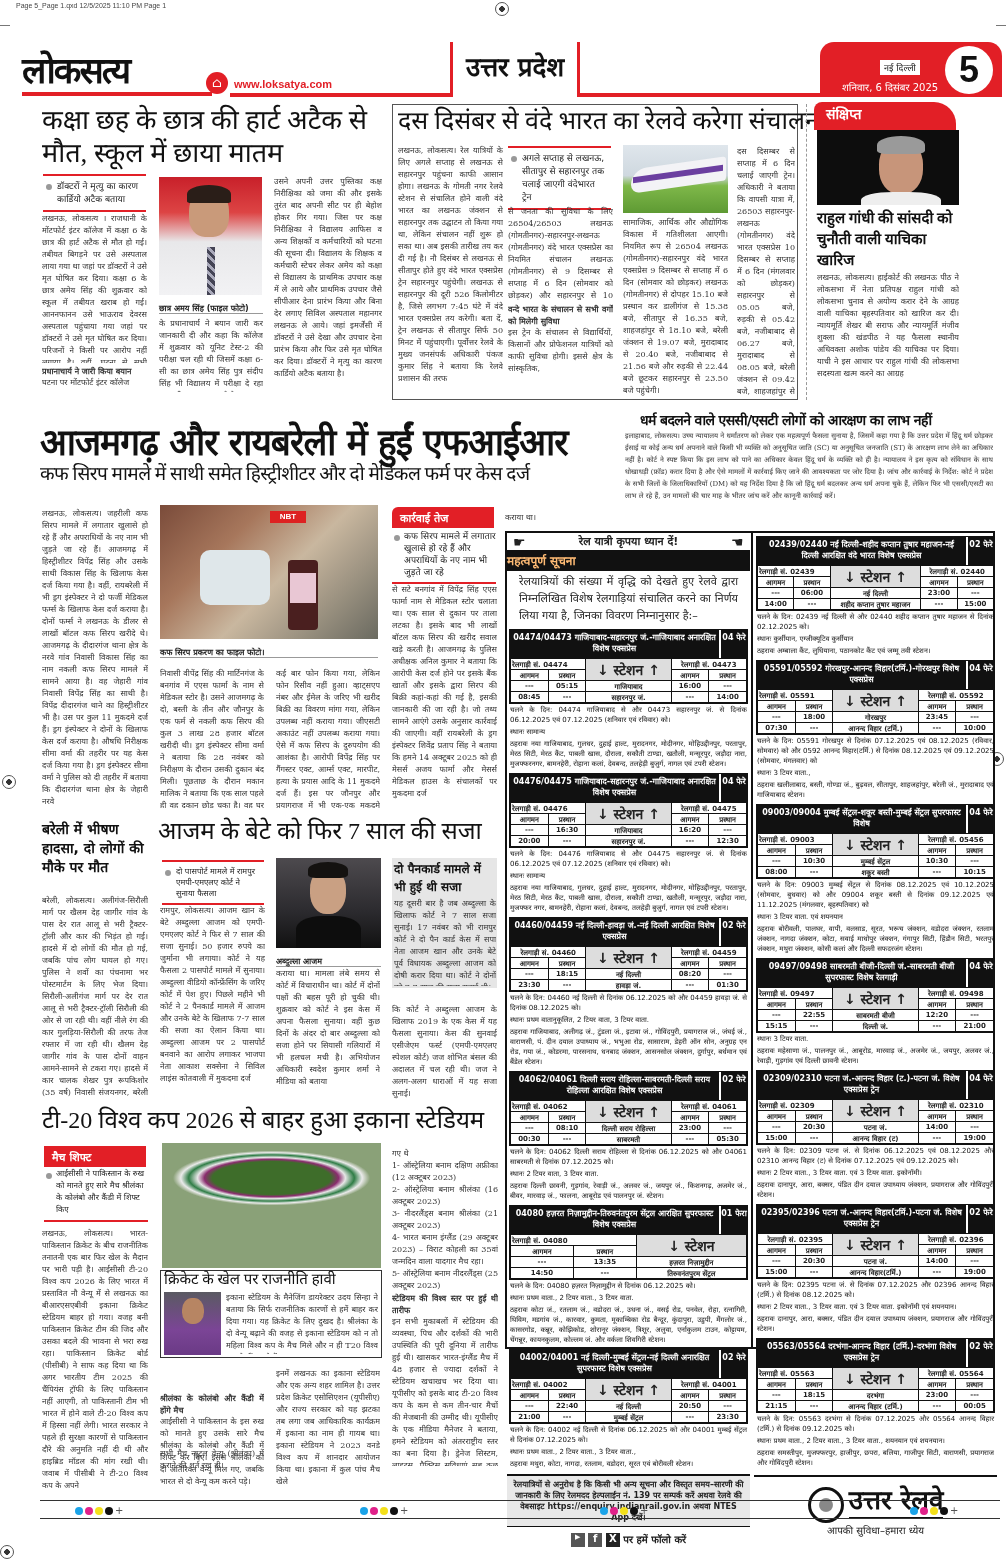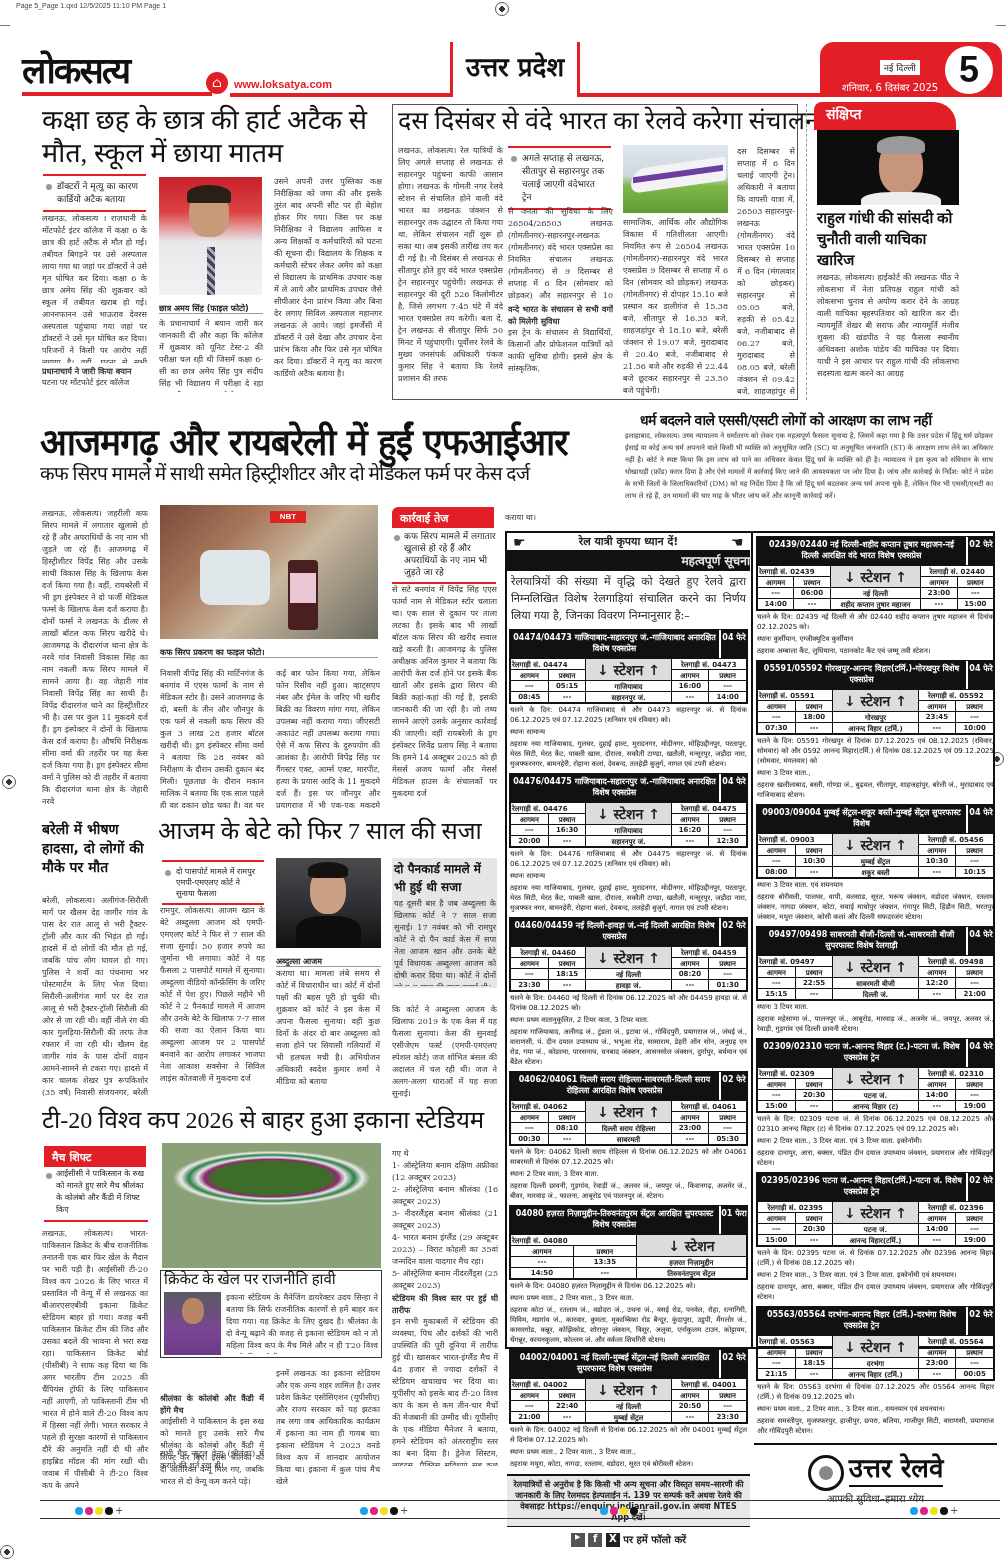--- a/index.html
+++ b/index.html
@@ -26,22 +26,22 @@
 .kicker .dot{position:absolute;left:3px;top:8px;width:6px;height:6px;border-radius:50%;background:#999}
 .redtab{background:#e21f26;color:#fff;font:bold 11px "DejaVu Sans",sans-serif;padding:3px 8px;border-radius:6px 0 0 0;position:absolute}
 .photo{position:absolute;overflow:hidden}
 .caption{font:bold 8px "DejaVu Sans",sans-serif;color:#222;border-bottom:1px solid #999;position:absolute}
 .boxed{border:1px solid #555;position:absolute}
 .vrule{position:absolute;width:1px;background:#999}
 
 .rail{left:505px;top:531px;width:490px;height:818px;border:2px solid #111;background:#fff}
 .rail-col{position:absolute;top:0;width:243px}
 .rail-head1{background:#fff;font:bold 11px "DejaVu Sans",sans-serif;text-align:center;height:18px;line-height:18px;border-bottom:1px solid #111;position:relative}
-.rail-head2{background:#111;color:#e5e5e5;font:bold 12px "DejaVu Sans",sans-serif;text-align:right;height:20px;line-height:20px}
-.rail-intro{font:11px "DejaVu Serif",serif;line-height:17px;padding:2px 4px;text-align:justify}
+.rail-head2{background:#111;color:#fdba74;font:bold 12px "DejaVu Sans",sans-serif;text-align:left;height:20px;line-height:20px}
+.rail-intro{font:11px "DejaVu Serif",serif;line-height:17px;padding:2px 12px;text-align:justify}
 .train{margin:3px 2px 0 2px;border:1px solid #111}
 .t-title{background:#111;color:#fff;font:bold 8px "DejaVu Sans",sans-serif;display:flex;min-height:28px}
 .t-title .nm{flex:1;text-align:center;padding:2px 2px;line-height:11px}
 .t-title .fr{width:28px;border-left:2px solid #fff;text-align:center;line-height:11px;padding-top:2px}
 .t-tbl{width:100%;border-collapse:collapse;font:bold 7px "DejaVu Sans",sans-serif;text-align:center}
 .t-tbl td{border:1px solid #111;height:11px;padding:0 1px;white-space:nowrap;overflow:hidden}
 .t-tbl .stn-h{background:#ddd;font-size:14px}
 .t-note{font:7px "DejaVu Sans",sans-serif;line-height:10px;padding:1px 3px;text-align:justify;color:#111}
 .rail-foot{background:#e8e8e8;border-top:2px solid #111;font:bold 8px "DejaVu Sans",sans-serif;text-align:center;line-height:11px;padding:3px}
 .rail-follow{font:bold 10px "DejaVu Sans",sans-serif;text-align:center;padding:5px;border-top:1px solid #111}
@@ -536,20 +536,21 @@
                 <td>08:00</td>
                 <td>---</td>
                 <td>शकूर बस्ती</td>
                 <td>---</td>
                 <td>10:15</td>
               </tr>
             </tbody>
           </table>
         </div>
         <div>
+          <div class="t-note">चलने के दिन: 09003 मुम्बई सेंट्रल से दिनांक 08.12.2025 एवं 10.12.2025 (सोमवार, बुधवार) को और 09004 शकूर बस्ती से दिनांक 09.12.2025 एवं 11.12.2025 (मंगलवार, बृहस्पतिवार) को</div>
           <div class="t-note">स्थानः 3 टियर वाता. एवं शयनयान</div>
           <div class="t-note">ठहरावः बोरीवली, पालघर, वापी, वलसाड, सूरत, भरूच जंक्शन, वडोदरा जंक्शन, रतलाम जंक्शन, नागदा जंक्शन, कोटा, सवाई माधोपुर जंक्शन, गंगापुर सिटी, हिंडौन सिटी, भरतपुर जंक्शन, मथुरा जंक्शन, कोसी कलां और दिल्ली सफदरजंग स्टेशन।</div>
         </div>
         <div class="train">
           <div class="t-title">
             <div class="nm">09497/09498 साबरमती बीजी-दिल्ली जं.-साबरमती बीजी सुपरफास्ट विशेष रेलगाड़ी</div>
             <div class="fr">04 फेरे</div>
           </div>
           <table class="t-tbl">
             <tbody>

